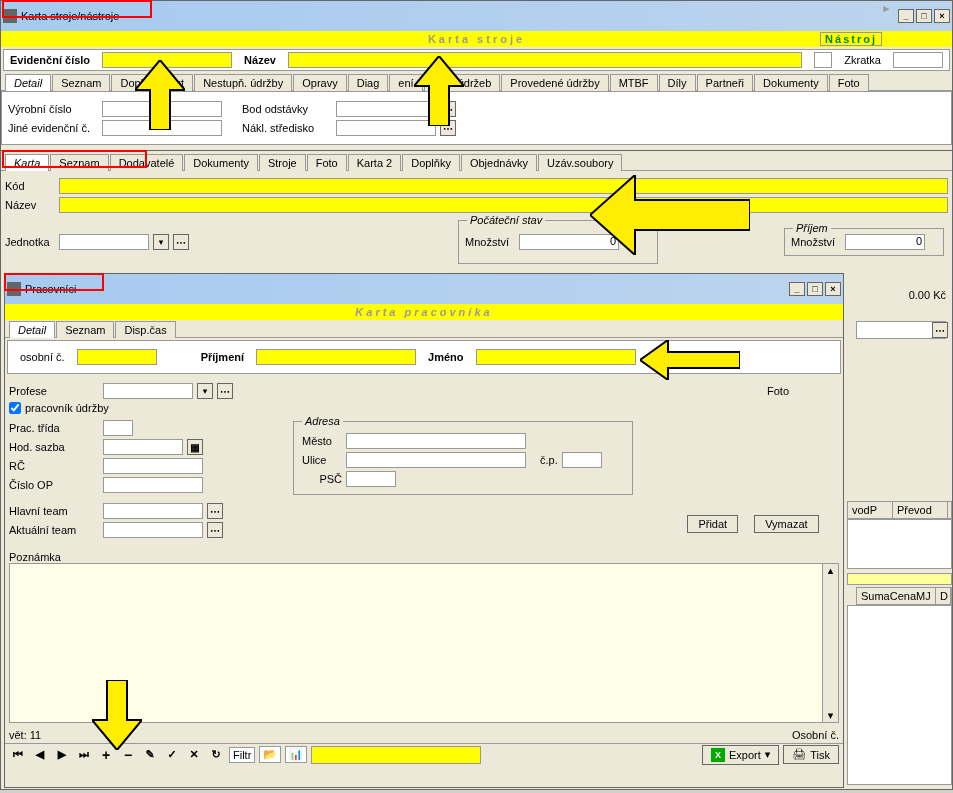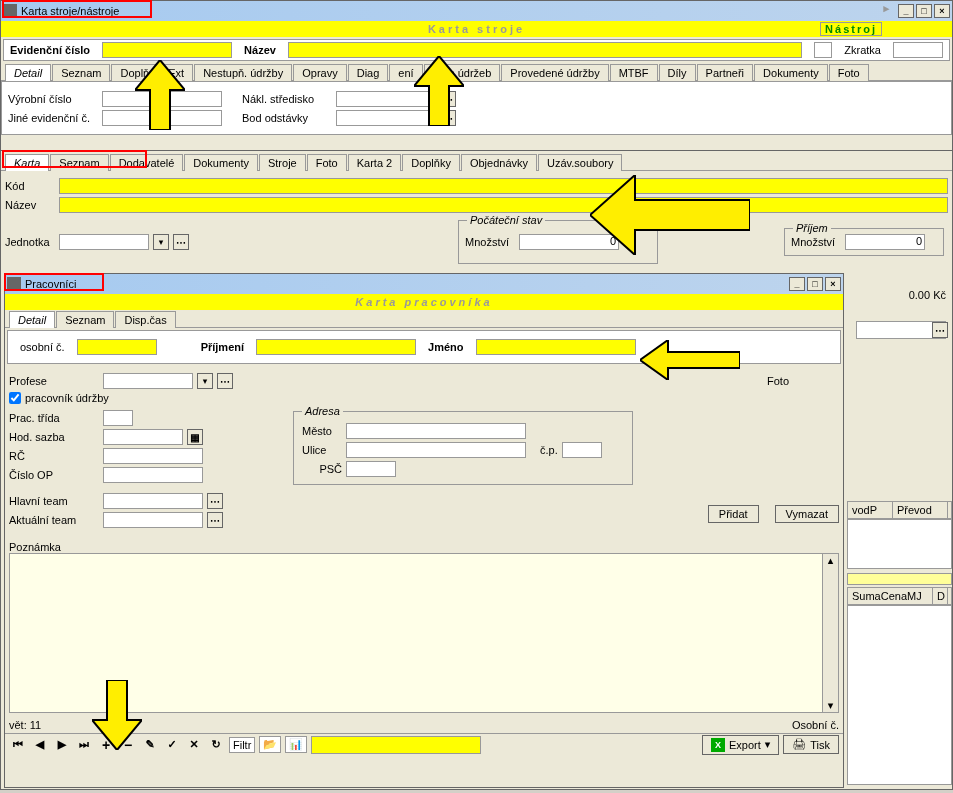--- a/index.html
+++ b/index.html
@@ -1,19 +1,19 @@
 <!DOCTYPE html>
 <html><head>
 <meta charset="utf-8">
 <style>
 * { box-sizing: border-box; margin: 0; padding: 0; font-family: Arial, sans-serif; font-size: 11px; }
 body { background: #d4d0c8; width: 953px; height: 793px; position: relative; overflow: hidden; }
 
 .window { position: absolute; background: #ece9d8; border: 1px solid #666; }
-.titlebar { background: linear-gradient(to right, #a6caf0, #bdd4ed); height: 20px; display: flex; align-items: center; padding: 0 2px; color: #000; }
+.titlebar { background: linear-gradient(to right, #a6caf0, #bdd4ed); height: 30px; display: flex; align-items: center; padding: 0 2px; color: #000; }
 .titlebar .icon { width: 14px; height: 14px; margin-right: 4px; background: #666; display: inline-block; }
 .titlebar .title { flex: 1; }
 .titlebar .wbtns { display: flex; gap: 2px; }
 .titlebar .wbtn { width: 16px; height: 14px; background: #ece9d8; border: 1px solid #666; font-size: 9px; display: flex; align-items: center; justify-content: center; cursor: pointer; font-weight: bold; }
 
 .yellowbar { background: #ffff00; height: 16px; display: flex; align-items: center; justify-content: center; color: #999; font-weight: bold; letter-spacing: 3px; }
 .yellowbar .right-label { position: absolute; right: 8px; color: #080; background: #ffff00; border: 1px solid #999; padding: 0 4px; letter-spacing: 2px; font-weight: bold; }
 
 .fieldrow { display: flex; align-items: center; padding: 2px 6px; gap: 12px; }
 .fieldlabel { font-weight: bold; }
@@ -105,26 +105,26 @@
             <label>Výrobní číslo</label>
             <div class="winput" style="width:120px;"></div>
           </div>
         <div class="formrow">
             <label>Jiné evidenční č.</label>
             <div class="winput" style="width:120px;"></div>
           </div>
       </div>
       <div>
         <div class="formrow">
+            <label>Bod odstávky</label>
+            <div class="winput" style="width:100px;"></div>
+            <div class="dotbtn">⋯</div>
+          </div>
+        <div class="formrow">
             <label>Nákl. středisko</label>
-            <div class="winput" style="width:100px;"></div>
-            <div class="dotbtn">⋯</div>
-          </div>
-        <div class="formrow">
-            <label>Bod odstávky</label>
             <div class="winput" style="width:100px;"></div>
             <div class="dotbtn">⋯</div>
           </div>
       </div>
     </div>
   </div>
 </div>
 
 <div class="window" style="left:0; top:150px; width:953px; height:640px;">
   <div class="tabs" style="margin-top:2px;">
@@ -176,21 +176,21 @@
     <div class="winput" style="height:18px;"></div>
     <div class="dotbtn" style="position:absolute; right:-2px; top:1px;">⋯</div>
   </div>
 
   <div class="gridhead" style="position:absolute; right:0; top:350px; width:105px;">
     <div class="gridcell" style="width:45px;">vodP</div>
     <div class="gridcell" style="width:55px;">Převod</div>
   </div>
   <div style="position:absolute; right:0; top:368px; width:105px; height:50px; background:#fff; border:1px solid #999;"></div>
   <div style="position:absolute; right:0; top:422px; width:105px; height:12px; background:#ffff99; border:1px solid #999;"></div>
-  <div class="gridhead" style="position:absolute; right:0; top:436px; width:105px;">
+  <div class="gridhead" style="position:absolute; right:0; top:436px; width:96px;">
     <div class="gridcell" style="width:85px;">SumaCenaMJ</div>
     <div class="gridcell" style="width:15px;">D</div>
   </div>
   <div style="position:absolute; right:0; top:454px; width:105px; height:180px; background:#fff; border:1px solid #999;"></div>
 </div>
 
 <div class="window" style="left:4px; top:273px; width:840px; height:515px;">
   <div class="titlebar">
     <span class="icon"></span>
     <span class="title">Pracovníci</span>
@@ -274,21 +274,21 @@
               <div class="winput" style="width:180px;"></div>
               <span style="margin-left:10px;">č.p.</span>
               <div class="winput" style="width:40px;"></div>
             </div>
           <div class="formrow">
               <label style="width:40px;text-align:right;">PSČ</label>
               <div class="winput" style="width:50px;"></div>
             </div>
         </div>
       </div>
-      <div style="flex:1; display:flex; align-items:flex-end; justify-content:flex-end; gap:16px; padding-bottom:8px;">
+      <div style="flex:1; display:flex; align-items:flex-end; justify-content:center; gap:16px; padding-bottom:8px;">
         <button class="btn">Přidat</button>
         <button class="btn">Vymazat</button>
       </div>
     </div>
     <div style="margin-top:10px;">
       <div>Poznámka</div>
       <div class="notebox" style="width:100%; height:160px; position:relative;">
         <div style="position:absolute; right:0; top:0; width:16px; height:100%; background:#ece9d8; border-left:1px solid #999;">
           <div style="text-align:center;">▴</div>
           <div style="position:absolute; bottom:0; width:100%; text-align:center;">▾</div>

